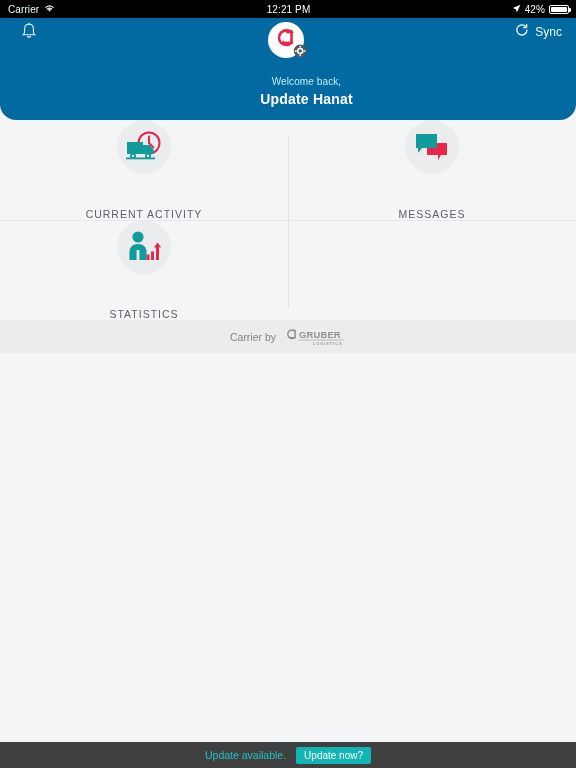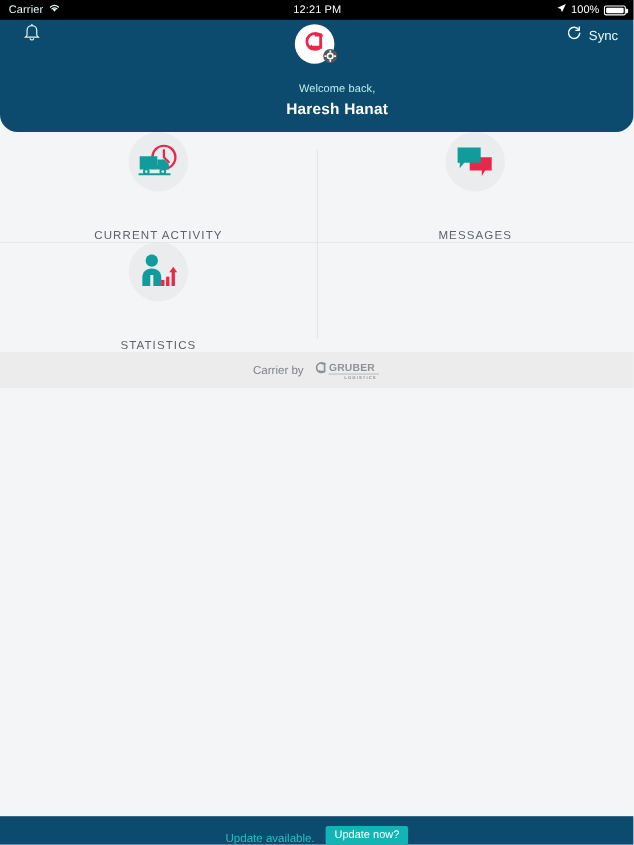--- a/index.html
+++ b/index.html
@@ -31,21 +31,21 @@
   }
   .batt::after {
     content: ""; position: absolute; right: -3px; top: 2.5px;
     width: 2px; height: 4px; background: #ffffff; border-radius: 0 1px 1px 0;
   }
   .batt i { display: block; position: absolute; left: 1px; top: 1px; bottom: 1px; width: 16px; background: #ffffff; border-radius: 1px; }
 
   
   .header {
     position: absolute; top: 0; left: 0; width: 576px; height: 120px;
-    background: #0c4a6e;
+    background: #0369a1;
     border-bottom-left-radius: 16px; border-bottom-right-radius: 16px;
   }
   .bell-btn {
     position: absolute; left: 16px; top: 20px; width: 26px; height: 26px;
     display: flex; align-items: center; justify-content: center; cursor: pointer;
   }
   .sync-btn {
     position: absolute; right: 14px; top: 21px; height: 22px;
     display: flex; align-items: center; gap: 6px; cursor: pointer;
   }
@@ -101,22 +101,22 @@
 
   
   .body-area {
     position: absolute; top: 353px; left: 0; width: 576px; height: 389px;
     background: #f4f5f7;
   }
 
   
   .update-bar {
     position: absolute; bottom: 0; left: 0; width: 576px; height: 26px;
-    background: #0c4a6e;
-    display: flex; align-items: flex-end; justify-content: center; gap: 10px;
+    background: #404040;
+    display: flex; align-items: center; justify-content: center; gap: 10px;
   }
   .update-text { font-size: 10.5px; color: #1cc2c2; }
   .update-btn {
     background: #12b5b5; color: #ffffff; border: none;
     font-family: Liberation Sans, sans-serif;
     font-size: 10px; padding: 3px 8px; border-radius: 2px; cursor: pointer;
   }
 </style>
 </head>
 <body>
@@ -159,21 +159,21 @@
         <svg width="14" height="14" viewBox="0 0 14 14">
           <path d="M11.3 4.3A5.1 5.1 0 1 0 12 7.1" fill="none" stroke="#eafafa" stroke-width="1.3" stroke-linecap="round"></path>
           <path d="M11.6 1.5v3.1h-3.1" fill="none" stroke="#eafafa" stroke-width="1.3" stroke-linecap="round" stroke-linejoin="round"></path>
         </svg>
       </span>
       <span class="sync-label">Sync</span>
     </div>
 
     <div class="welcome">
       <div class="welcome-small">Welcome back,</div>
-      <div class="welcome-name">Haresh Hanat</div>
+      <div class="welcome-name">Update Hanat</div>
     </div>
   </div>
 
   <div class="statusbar">
     <div class="sb-left">
       <span class="sb-carrier">Carrier</span>
       <span>
         <svg width="11" height="9" viewBox="0 0 11 9">
           <path d="M5.5 7.6l1.6-1.9a2.5 2.5 0 0 0-3.2 0z" fill="#eafafa"></path>
           <path d="M1.9 3.4a5.6 5.6 0 0 1 7.2 0" fill="none" stroke="#eafafa" stroke-width="1.2" stroke-linecap="round"></path>
@@ -183,21 +183,21 @@
     </div>
     <div class="sb-center">
       <span class="sb-time">12:21 PM</span>
     </div>
     <div class="sb-right">
       <span>
         <svg width="9" height="9" viewBox="0 0 9 9">
           <path d="M8.4 .7L.8 4.1l3.0 1.1 1.1 3.0z" fill="#ffffff"></path>
         </svg>
       </span>
-      <span class="sb-batt-pct">100%</span>
+      <span class="sb-batt-pct">42%</span>
       <span class="batt">
           <i></i>
         </span>
     </div>
   </div>
 
   <div class="grid">
 
     <div class="tile">
       <div class="tile-icon-circle">

